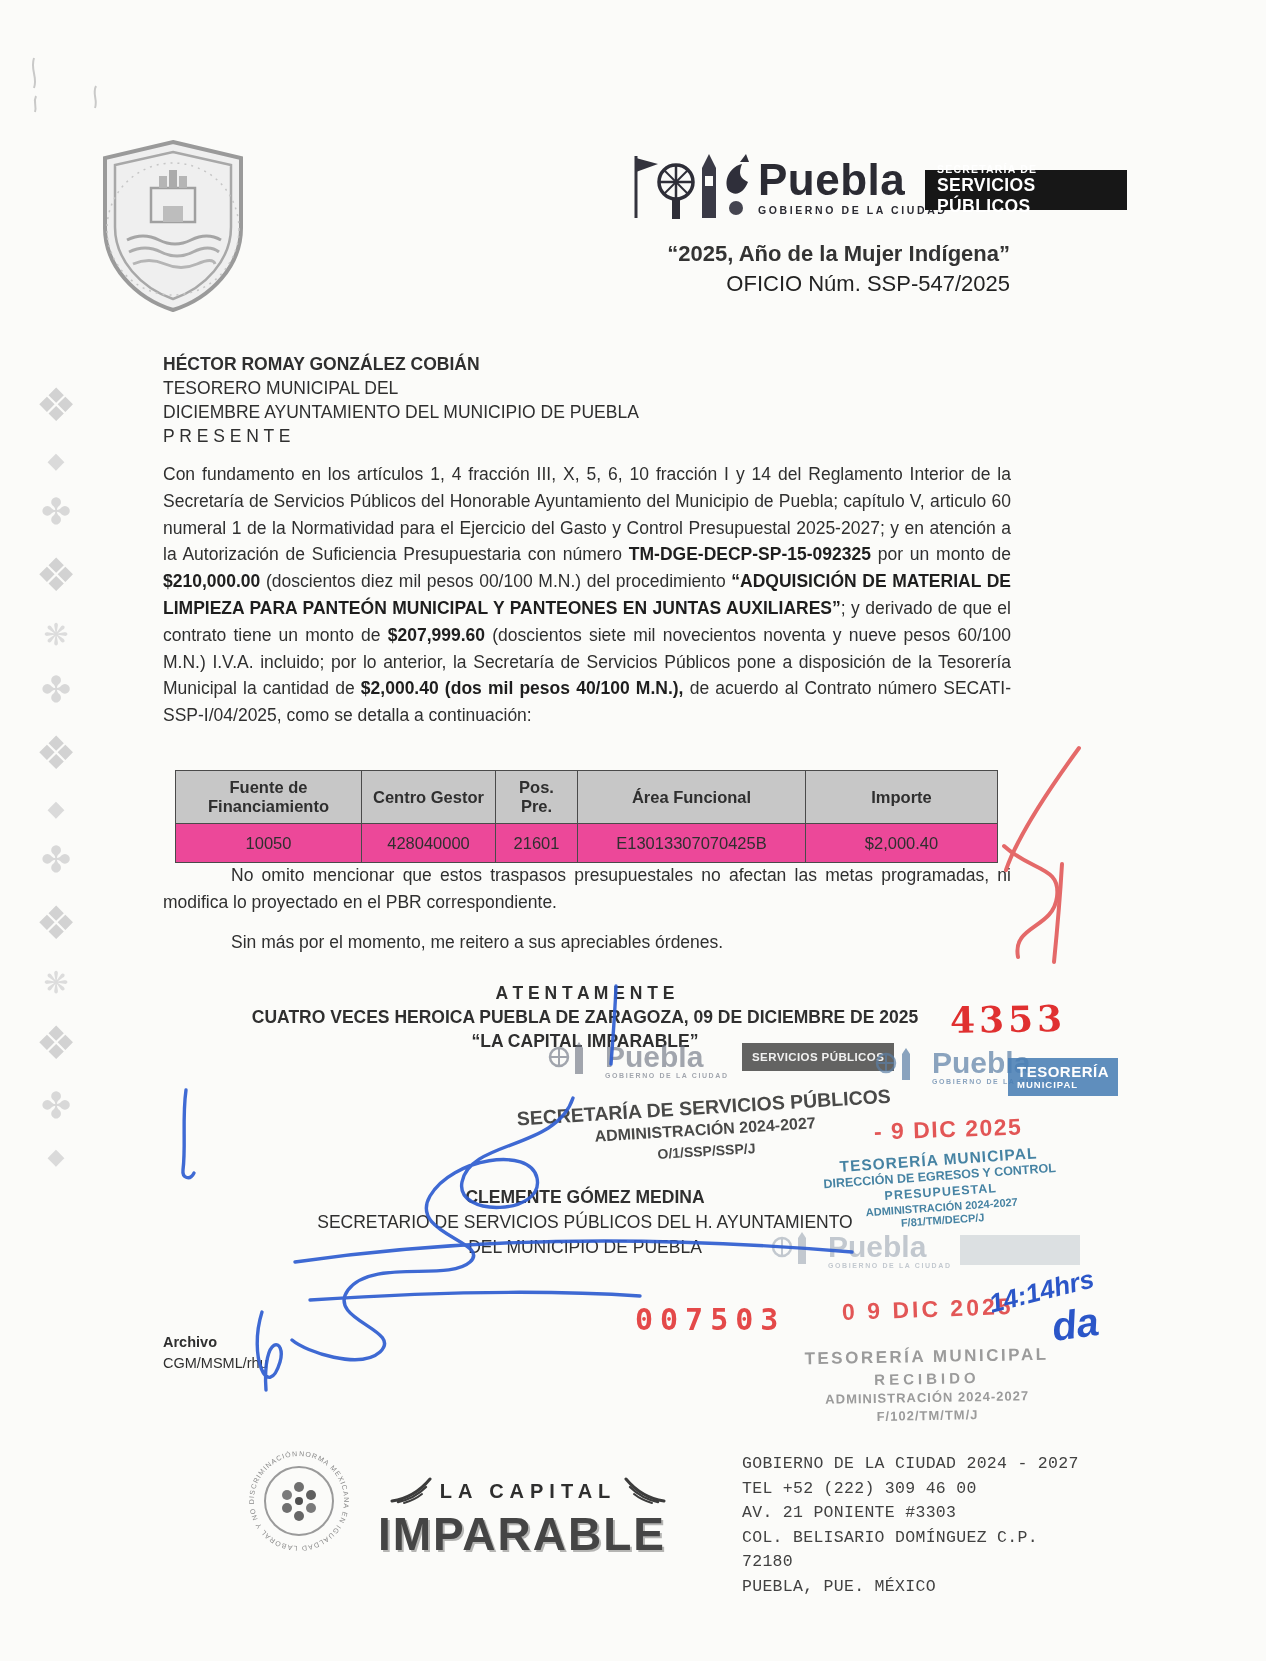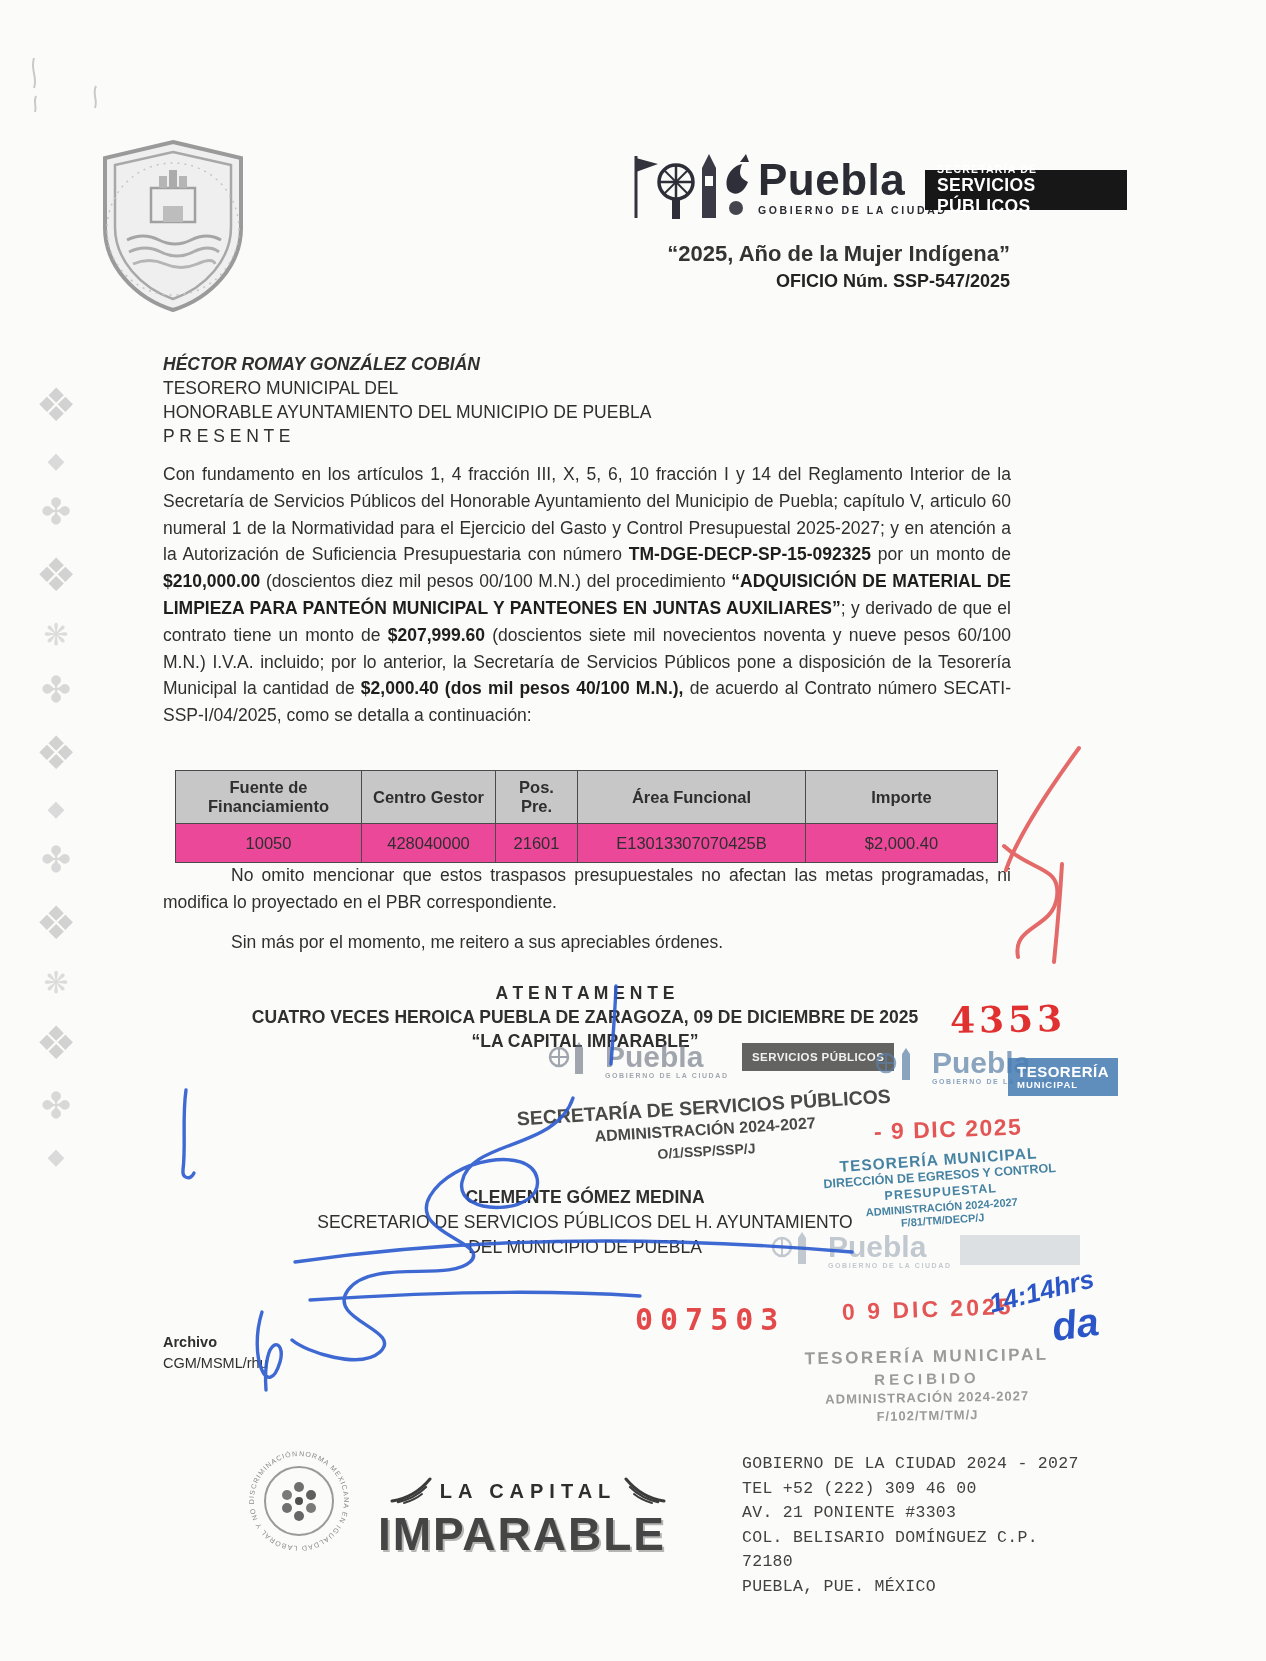--- a/index.html
+++ b/index.html
@@ -17,25 +17,25 @@
 
   
   .brand-word{font-size:44px;font-weight:800;color:#2b2b33;letter-spacing:.5px;line-height:44px;}
   .brand-sub{font-size:10.5px;font-weight:700;letter-spacing:2.6px;color:#2b2b33;margin-top:2px;}
   .dept-box{left:925px;top:170px;width:202px;height:40px;background:#171717;color:#fff;
             display:flex;flex-direction:column;justify-content:center;padding-left:12px;box-sizing:border-box;}
   .dept-small{font-size:10.5px;letter-spacing:1.2px;font-weight:700;}
   .dept-big{font-size:17.5px;font-weight:800;letter-spacing:.4px;}
   .hdr-right{left:610px;top:241px;width:400px;text-align:right;}
   .quote{font-size:22px;font-weight:700;color:#333;}
-  .oficio{font-size:18px;font-weight:700;color:#222;margin-top:4px;}
+  .oficio{font-size:22px;font-weight:400;color:#222;margin-top:4px;}
 
   
   .recipient{left:163px;top:352px;width:850px;font-size:17.5px;line-height:24px;}
-  .recipient .rname{font-weight:800;font-style:italic;}
+  .recipient .rname{font-weight:800;}
   .bodytext{left:163px;top:461px;width:848px;font-size:17.5px;line-height:26.8px;text-align:justify;}
   .b{font-weight:800;color:#1e1e1e;margin-top:8px;}
   .p2{left:163px;top:862px;width:848px;font-size:17.5px;line-height:26.8px;text-align:justify;text-indent:68px;}
   .p3{left:231px;top:932px;width:780px;font-size:17.5px;}
 
   
   table.ftab{left:175px;top:770px;position:absolute;border-collapse:collapse;table-layout:fixed;z-index:5;background:#ec4899;}
   .ftab th,.ftab td{border:1.6px solid #4a4a4a;font-size:16.5px;text-align:center;padding:4px 6px;}
   .ftab th{background:#c7c7c7;font-weight:800;height:44px;}
   .ftab td{height:30px;}
@@ -150,21 +150,21 @@
     <span class="dept-big">SERVICIOS PÚBLICOS</span>
   </div>
   <div class="abs hdr-right">
     <div class="quote">“2025, Año de la Mujer Indígena”</div>
     <div class="oficio">OFICIO Núm. SSP-547/2025</div>
   </div>
 
   <div class="abs recipient">
     <div class="rname">HÉCTOR ROMAY GONZÁLEZ COBIÁN</div>
     <div>TESORERO MUNICIPAL DEL</div>
-    <div>HONORABLE AYUNTAMIENTO DEL MUNICIPIO DE PUEBLA</div>
+    <div>DICIEMBRE AYUNTAMIENTO DEL MUNICIPIO DE PUEBLA</div>
     <div>P R E S E N T E</div>
   </div>
 
   <div class="abs bodytext">
     <span>Con fundamento en los artículos 1, 4 fracción III, X, 5, 6, 10 fracción I y 14 del Reglamento Interior de la Secretaría de Servicios Públicos del Honorable Ayuntamiento del Municipio de Puebla; capítulo V, articulo 60 numeral 1  de la Normatividad para el Ejercicio del Gasto y Control Presupuestal 2025-2027; y en atención a la Autorización de Suficiencia Presupuestaria con número </span><span class="b">TM-DGE-DECP-SP-15-092325</span><span> por un monto de </span><span class="b">$210,000.00</span><span> (doscientos diez mil pesos 00/100 M.N.) del procedimiento </span><span class="b">“ADQUISICIÓN DE MATERIAL DE LIMPIEZA PARA PANTEÓN MUNICIPAL Y PANTEONES EN JUNTAS AUXILIARES”</span><span>; y derivado de que el contrato  tiene un monto de </span><span class="b">$207,999.60</span><span> (doscientos siete mil novecientos noventa y nueve pesos 60/100 M.N.) I.V.A. incluido; por lo anterior, la Secretaría de Servicios Públicos pone a disposición de la Tesorería Municipal la cantidad de </span><span class="b">$2,000.40 (dos mil pesos 40/100 M.N.),</span><span>  de acuerdo al Contrato  número SECATI-SSP-I/04/2025, como se detalla a continuación:</span>
   </div>
 
   <table class="ftab">
     <colgroup>
       <col style="width:186px">

